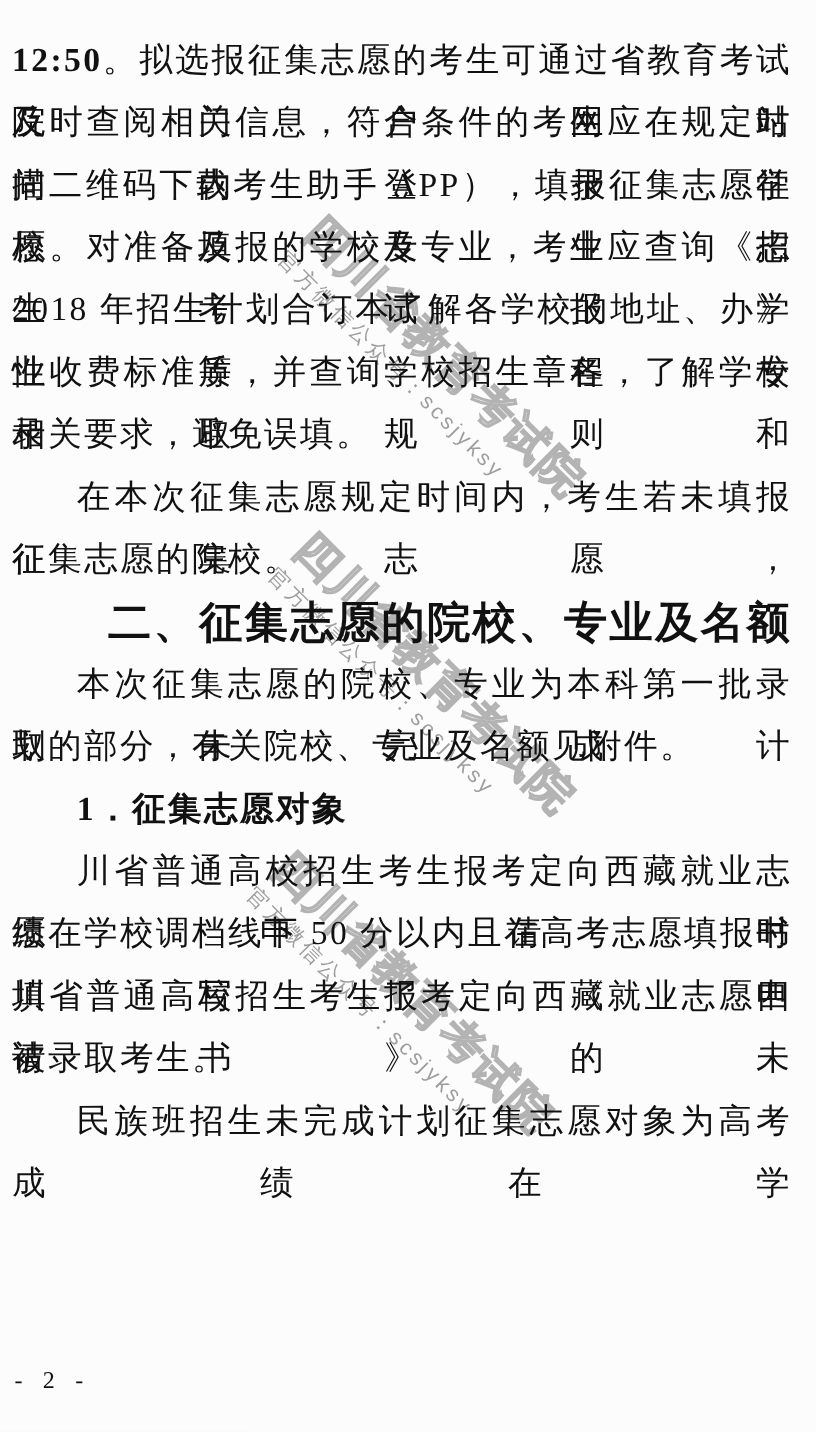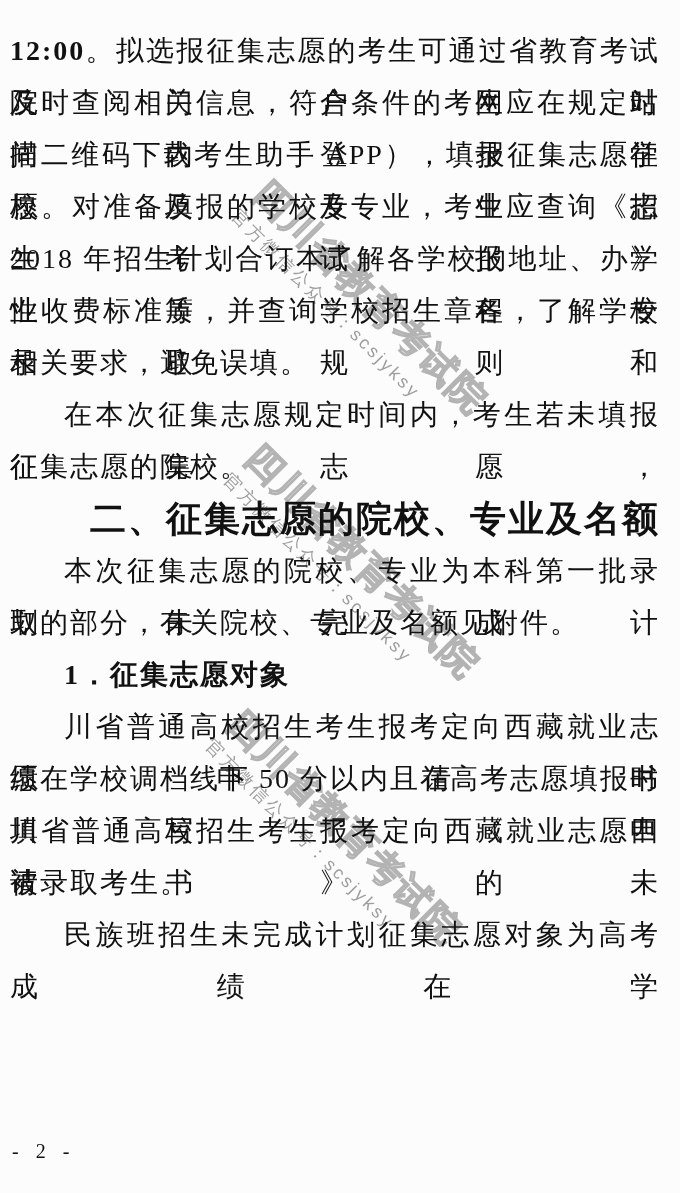--- a/index.html
+++ b/index.html
@@ -92,21 +92,21 @@
       <div class="wm-tile" style="left: 266px; top: 437px;">
         <div class="wm-big">四川省教育考试院</div>
         <div class="wm-small">官方微信公众号：scsjyksy</div>
       </div>
       <div class="wm-tile" style="left: 248px; top: 703px;">
         <div class="wm-big">四川省教育考试院</div>
         <div class="wm-small">官方微信公众号：scsjyksy</div>
       </div>
     </div>
   <div class="content">
-      <div class="line j"><span class="lead-bold">12:00</span>。拟选报征集志愿的考生可通过省教育考试院门户网站</div>
+      <div class="line j"><span class="lead-bold">12:50</span>。拟选报征集志愿的考生可通过省教育考试院门户网站</div>
       <div class="line j">及时查阅相关信息，符合条件的考生应在规定时间内登录征</div>
       <div class="line j">描二维码下载考生助手 APP），填报征集志愿学校及专业志</div>
       <div class="line j">愿。对准备填报的学校及专业，考生应查询《招生考试报》</div>
       <div class="line j">2018 年招生计划合订本了解各学校的地址、办学性质、各专</div>
       <div class="line j">业收费标准等，并查询学校招生章程，了解学校录取规则和</div>
       <div class="line">相关要求，避免误填。</div>
       <div class="line j ind">在本次征集志愿规定时间内，考生若未填报征集志愿，</div>
       <div class="line">征集志愿的院校。</div>
       <div class="line ind hs">二、征集志愿的院校、专业及名额</div>
       <div class="line j ind">本次征集志愿的院校、专业为本科第一批录取未完成计</div>

